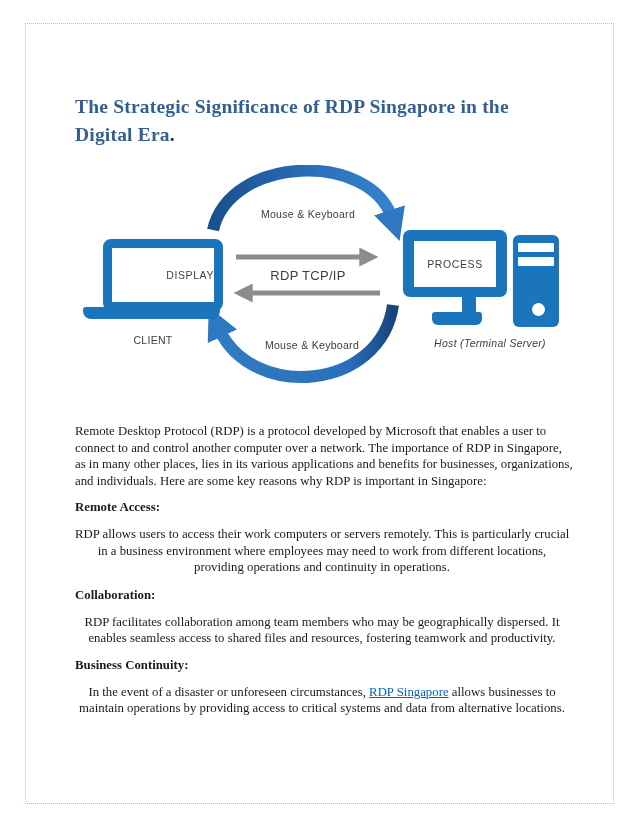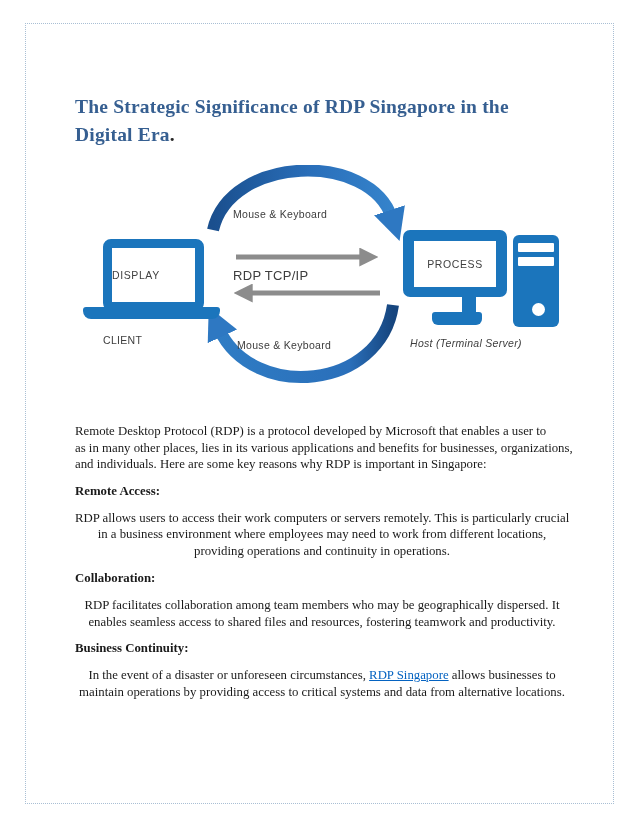--- a/index.html
+++ b/index.html
@@ -16,26 +16,26 @@
     margin-top:93px;font-size:19.5px;line-height:28px;font-weight:bold;
     color:#365f91;letter-spacing:.2px;
   }
   .doc-title .t-line{white-space:nowrap;}
   .doc-title .t-period{color:#262626;}
   
   .diagram{position:relative;margin-top:16px;width:494px;height:230px;}
   .diagram svg{position:absolute;left:0;top:0;}
   .dg-label{
     position:absolute;font-family:"Liberation Sans", sans-serif;
-    font-size:10.5px;color:#3d3d3d;letter-spacing:.3px;
+    font-size:10.5px;color:#3d3d3d;text-align:center;letter-spacing:.3px;
   }
   .laptop-screen{
-    position:absolute;left:28px;top:74px;width:101px;height:72px;
+    position:absolute;left:28px;top:74px;width:120px;height:72px;
     border:9px solid #1b75bc;border-radius:8px;background:#fff;box-sizing:border-box;
-    display:flex;align-items:center;justify-content:flex-start;
+    display:flex;align-items:center;justify-content:flex-end;
   }
   .laptop-base{
     position:absolute;left:8px;top:142px;width:137px;height:12px;
     background:#1b75bc;border-radius:3px 3px 8px 8px;
   }
   .monitor-frame{
     position:absolute;left:328px;top:65px;width:104px;height:67px;
     border-style:solid;border-color:#1b75bc;border-width:11px 11px 10px 11px;
     border-radius:7px;background:#fff;box-sizing:border-box;
     display:flex;align-items:center;justify-content:center;
@@ -116,20 +116,21 @@
     </div>
     <div class="dg-label" style="left:335px;top:172px;width:160px;font-style:italic;">Host (Terminal Server)</div>
 
     <div class="dg-label" style="left:158px;top:43px;width:150px;">Mouse &amp; Keyboard</div>
     <div class="dg-label" style="left:158px;top:103px;width:150px;font-size:13px;">RDP TCP/IP</div>
     <div class="dg-label" style="left:162px;top:174px;width:150px;">Mouse &amp; Keyboard</div>
   </div>
 
   <div class="para p-intro">
     <div class="bodyline">Remote Desktop Protocol (RDP) is a protocol developed by Microsoft that enables a user to</div>
+    <div class="bodyline">connect to and control another computer over a network. The importance of RDP in Singapore,</div>
     <div class="bodyline">as in many other places, lies in its various applications and benefits for businesses, organizations,</div>
     <div class="bodyline">and individuals. Here are some key reasons why RDP is important in Singapore:</div>
   </div>
 
   <div class="sec-h">Remote Access:</div>
   <div class="para p-sec">
     <div class="bodyline">RDP allows users to access their work computers or servers remotely. This is particularly crucial</div>
     <div class="bodyline">in a business environment where employees may need to work from different locations,</div>
     <div class="bodyline">providing operations and continuity in operations.</div>
   </div>

